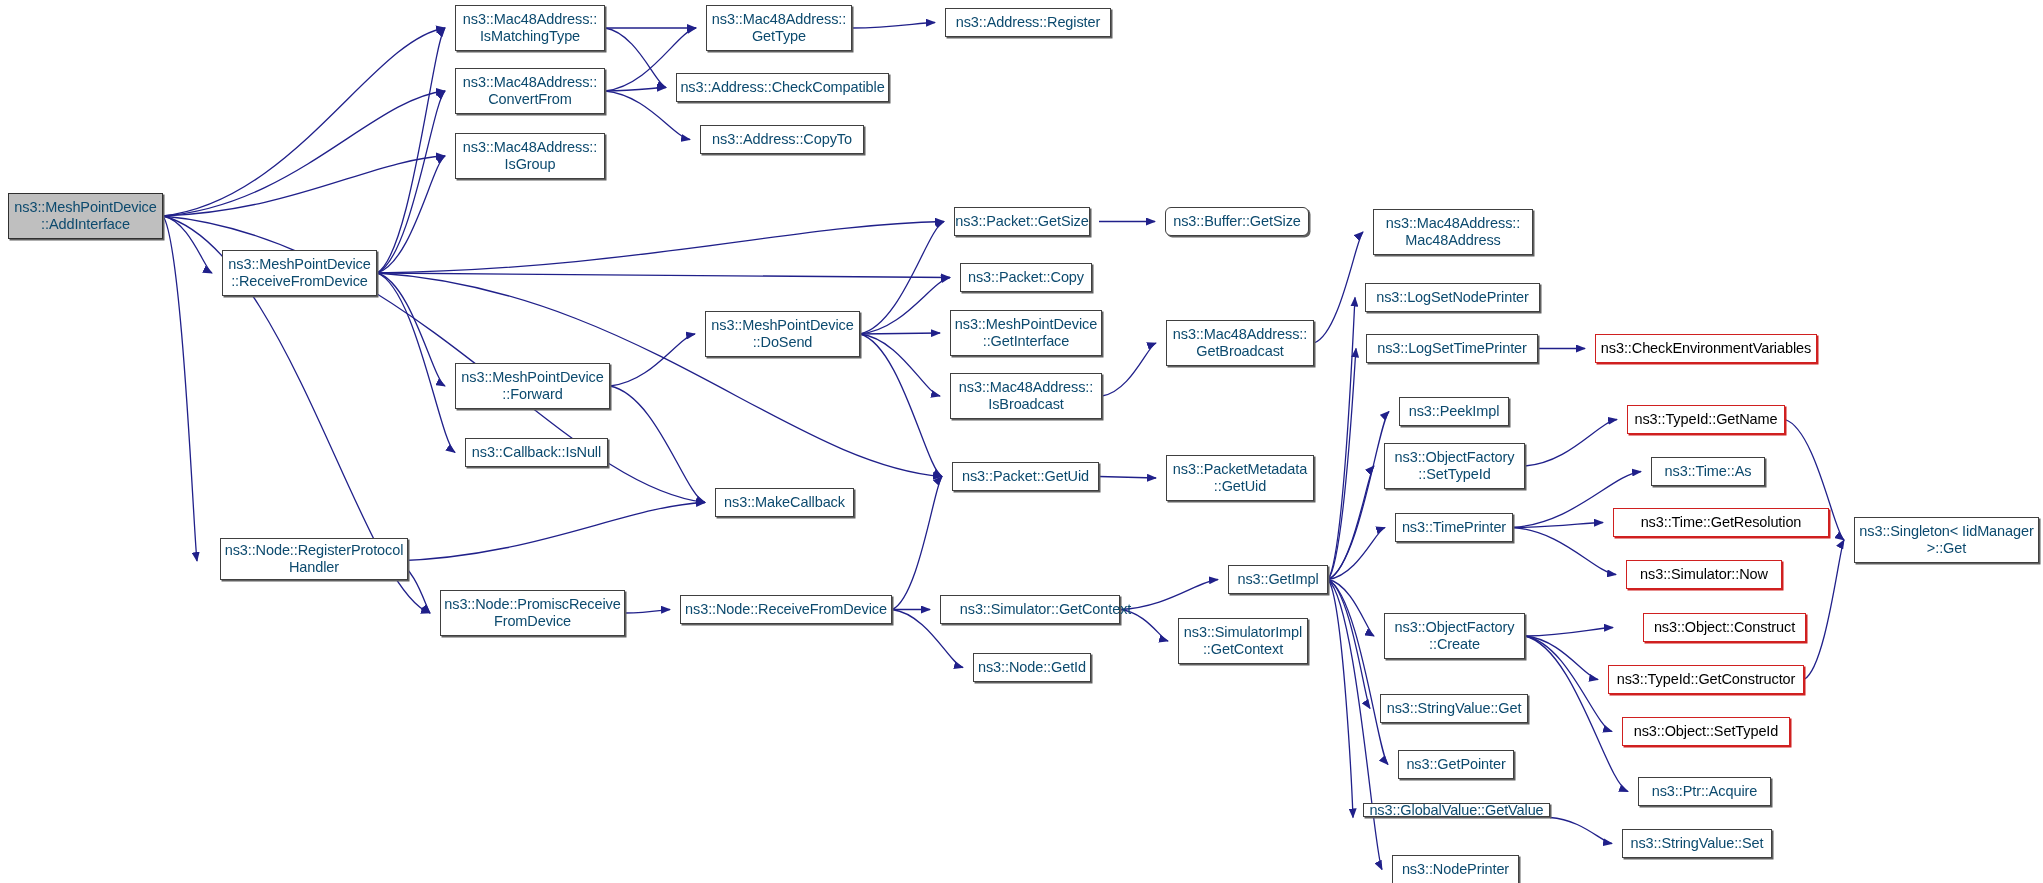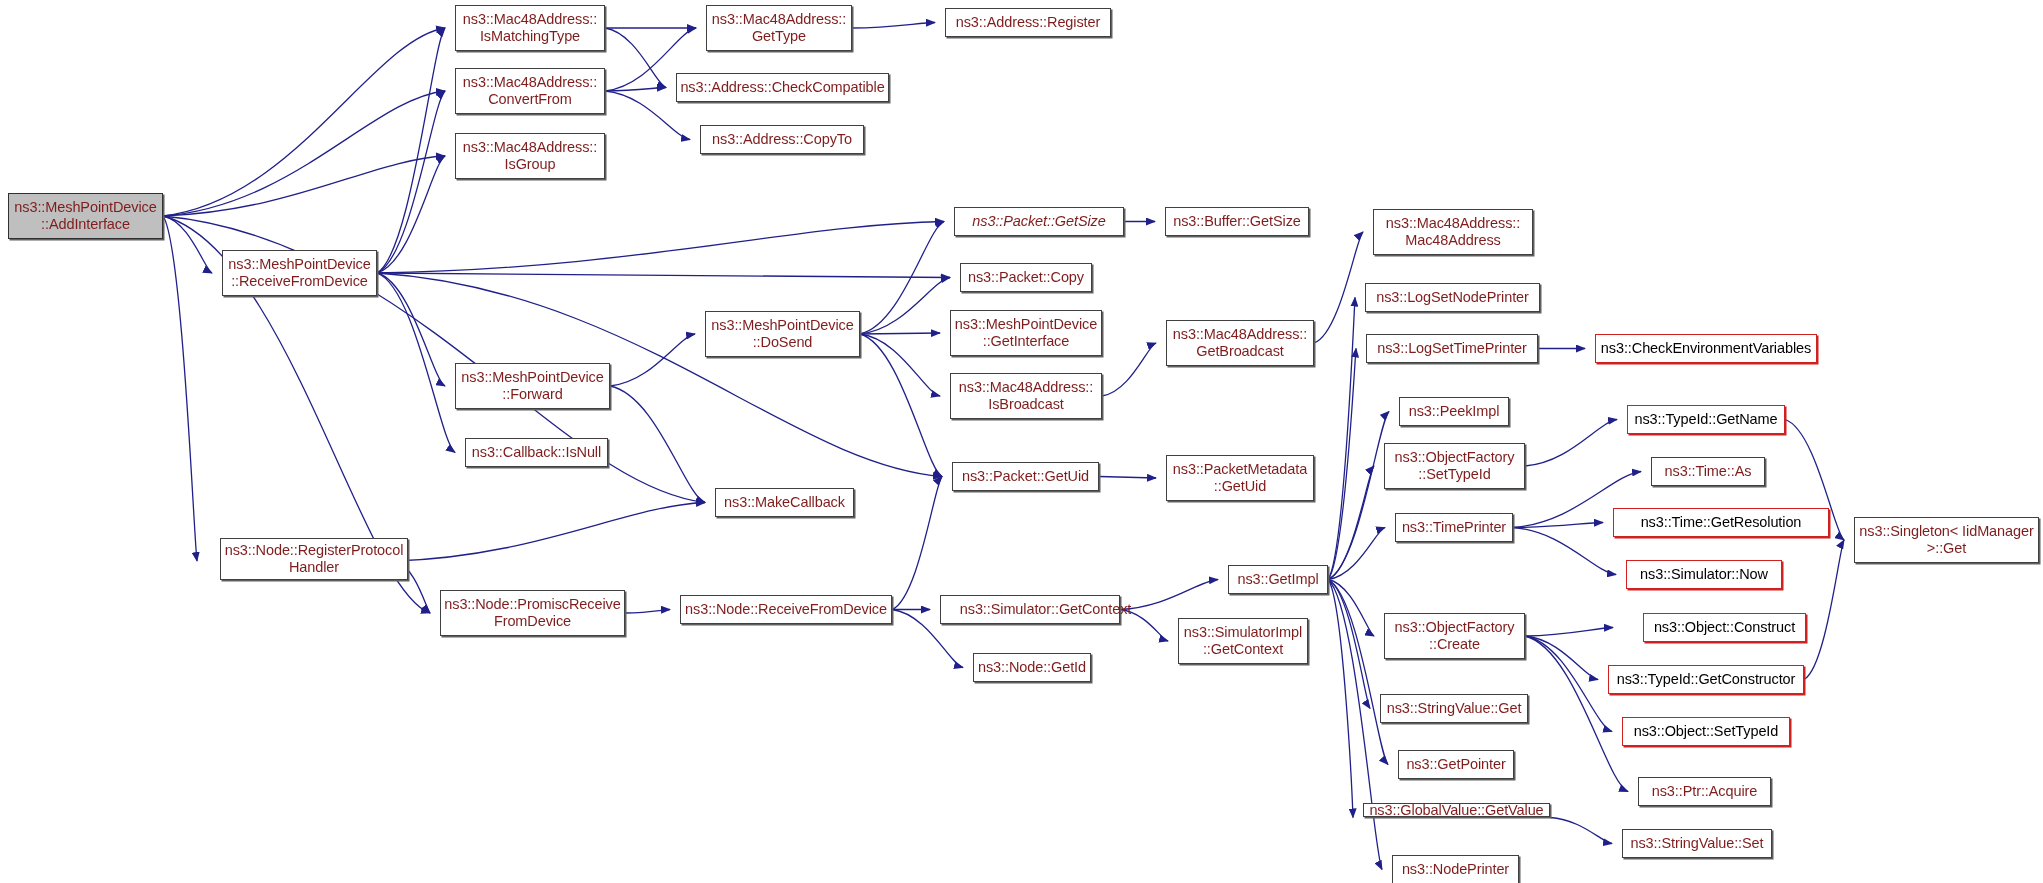--- a/index.html
+++ b/index.html
@@ -18,21 +18,21 @@
     box-sizing:border-box;
     display:flex;
     align-items:center;
     justify-content:center;
     text-align:center;
     background:#ffffff;
     border:1px solid #404040;
     box-shadow:1.5px 1.5px 0 0 #606060;
     font-size:14.5px;
     line-height:17px;
-    color:#7f1d1d;
+    color:#0c4a6e;
     letter-spacing:-0.1px;
     white-space:pre-line;
     padding:0 3px;
   }
   .node.root{
     background:#bfbfbf;
     border:1px solid #303030;
   }
   .node.redborder{
     border:1px solid #d02020;
@@ -135,28 +135,28 @@
 ::Forward</div>
       <div class="node" style="left: 465px; top: 438px; width: 143px; height: 29px;">ns3::Callback::IsNull</div>
       <div class="node" style="left: 705px; top: 311px; width: 155px; height: 46px;">ns3::MeshPointDevice
 ::DoSend</div>
       <div class="node" style="left: 715px; top: 488px; width: 139px; height: 29px;">ns3::MakeCallback</div>
       <div class="node" style="left: 220px; top: 538px; width: 188px; height: 42px;">ns3::Node::RegisterProtocol
 Handler</div>
       <div class="node" style="left: 440px; top: 590px; width: 185px; height: 46px;">ns3::Node::PromiscReceive
 FromDevice</div>
       <div class="node" style="left: 680px; top: 595px; width: 212px; height: 29px;">ns3::Node::ReceiveFromDevice</div>
-      <div class="node" style="left: 954px; top: 207px; width: 170px; height: 29px; font-style: italic;">ns3::Packet::GetSize</div>
+      <div class="node" style="left: 954px; top: 207px; width: 136px; height: 29px;">ns3::Packet::GetSize</div>
       <div class="node" style="left: 960px; top: 263px; width: 132px; height: 29px;">ns3::Packet::Copy</div>
       <div class="node" style="left: 950px; top: 310px; width: 152px; height: 46px;">ns3::MeshPointDevice
 ::GetInterface</div>
       <div class="node" style="left: 950px; top: 373px; width: 152px; height: 46px;">ns3::Mac48Address::
 IsBroadcast</div>
       <div class="node" style="left: 952px; top: 462px; width: 147px; height: 29px;">ns3::Packet::GetUid</div>
-      <div class="node" style="left: 1165px; top: 207px; width: 144px; height: 29px;">ns3::Buffer::GetSize</div>
+      <div class="node" style="left: 1165px; top: 207px; width: 144px; height: 29px; border-radius: 6px;">ns3::Buffer::GetSize</div>
       <div class="node" style="left: 1166px; top: 320px; width: 148px; height: 46px;">ns3::Mac48Address::
 GetBroadcast</div>
       <div class="node" style="left: 1166px; top: 455px; width: 148px; height: 46px;">ns3::PacketMetadata
 ::GetUid</div>
       <div class="node" style="left: 940px; top: 595px; width: 180px; height: 29px; padding-left: 34px;">ns3::Simulator::GetContext</div>
       <div class="node" style="left: 973px; top: 653px; width: 118px; height: 29px;">ns3::Node::GetId</div>
       <div class="node" style="left: 1178px; top: 618px; width: 130px; height: 46px;">ns3::SimulatorImpl
 ::GetContext</div>
       <div class="node" style="left: 1228px; top: 565px; width: 100px; height: 29px;">ns3::GetImpl</div>
       <div class="node" style="left: 1373px; top: 209px; width: 160px; height: 46px;">ns3::Mac48Address::

